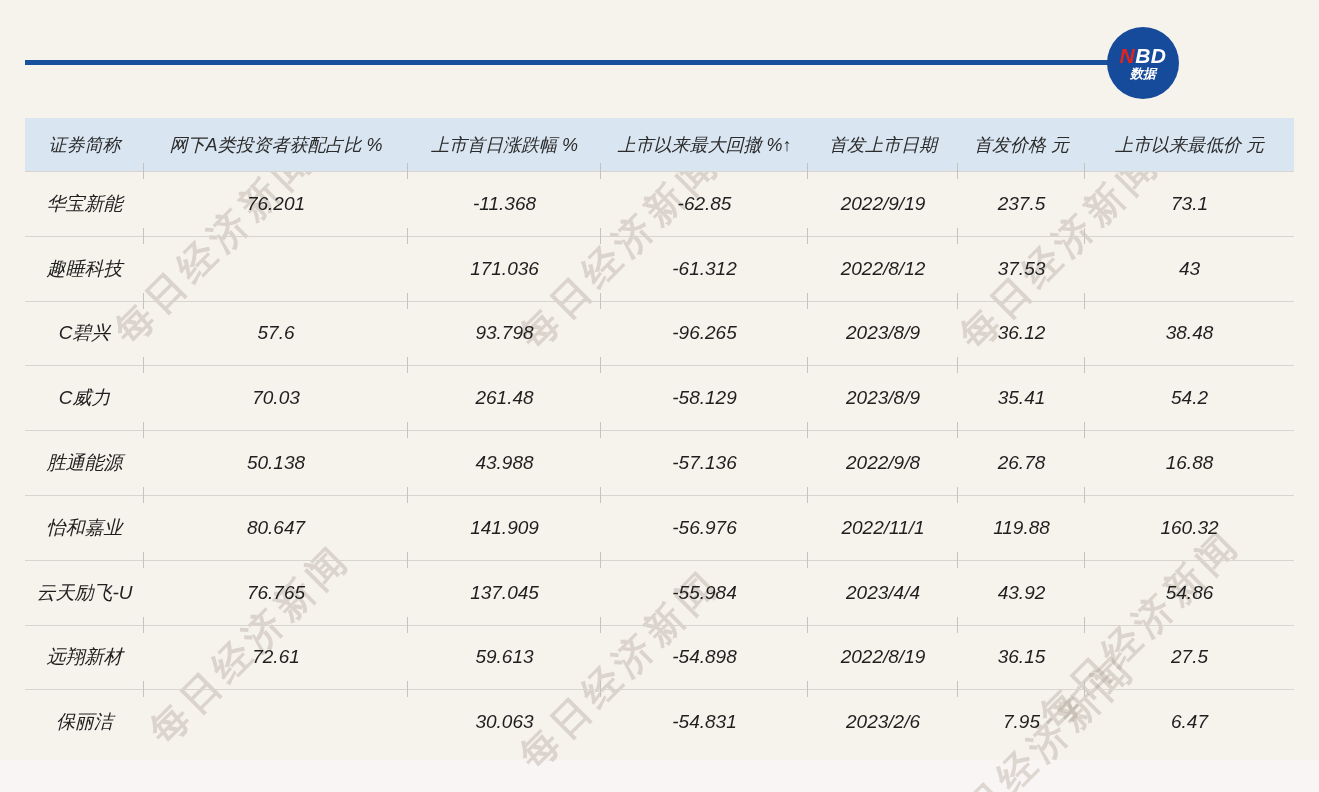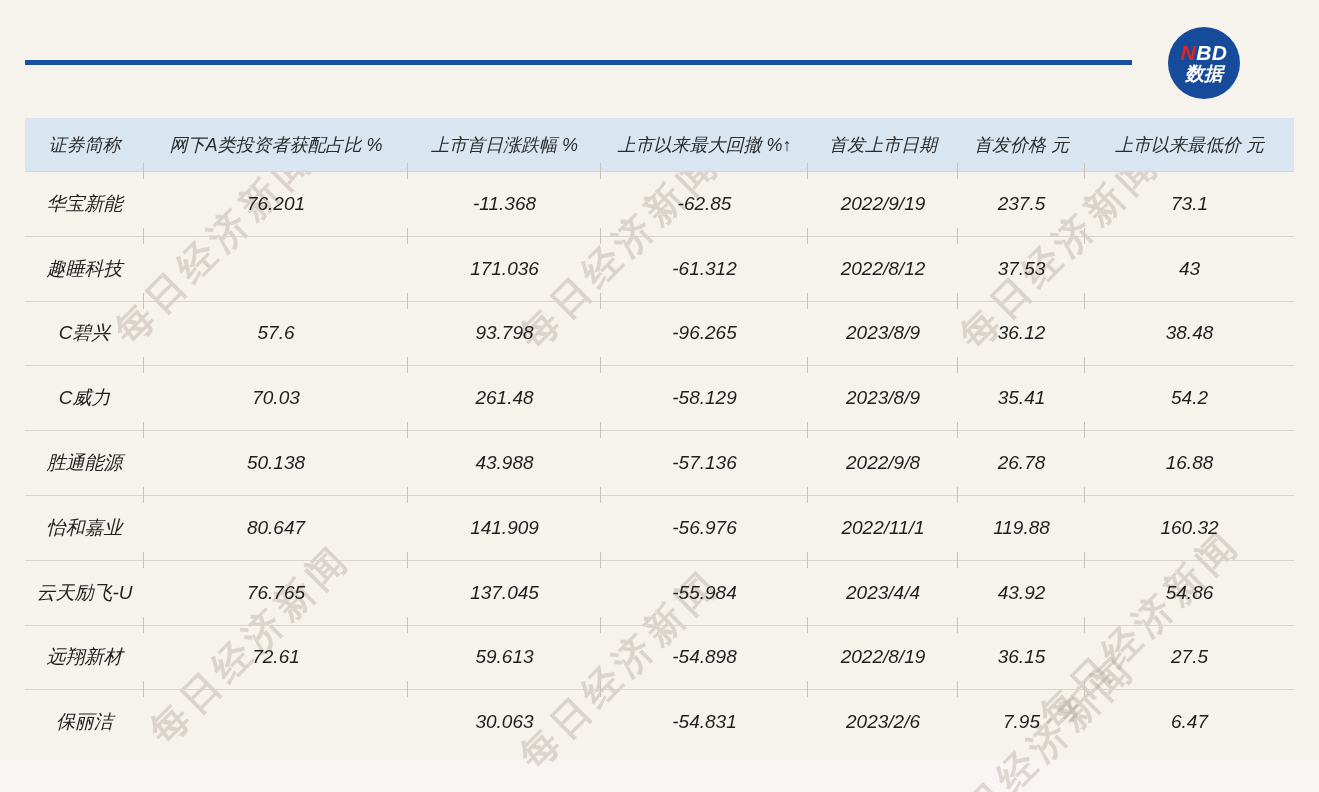--- a/index.html
+++ b/index.html
@@ -24,29 +24,29 @@
   }
   .footer-band{
     position:absolute;left:0;top:760px;width:1319px;height:32px;
     background:var(--footer-bg);
   }
   .top-rule{
     position:absolute;left:25px;top:60px;width:1107px;height:5px;
     background:var(--accent-blue);
   }
   .logo{
-    position:absolute;left:1168px;top:27px;width:72px;height:72px;
+    position:absolute;left:1107px;top:27px;width:72px;height:72px;
     border-radius:50%;
     background:var(--logo-bg);
     display:flex;flex-direction:column;align-items:center;justify-content:center;
     color:#ffffff;font-weight:bold;font-style:italic;line-height:1.05;
   }
   .logo-line1{font-size:21px;letter-spacing:.5px;}
   .logo-n{color:var(--logo-red);}
-  .logo-line2{font-size:19px;}
+  .logo-line2{font-size:13px;}
   .wm-layer{position:absolute;left:0;top:0;width:1319px;height:792px;pointer-events:none;}
   .wm{
     position:absolute;width:300px;text-align:center;white-space:nowrap;
     font-size:38px;letter-spacing:6px;font-weight:bold;
     color:rgba(155,143,130,0.30);
     transform:rotate(-45deg);
   }
   .table{position:absolute;left:25px;top:118px;width:1269px;font-style:italic;}
   .thead,.trow{
     display:grid;

